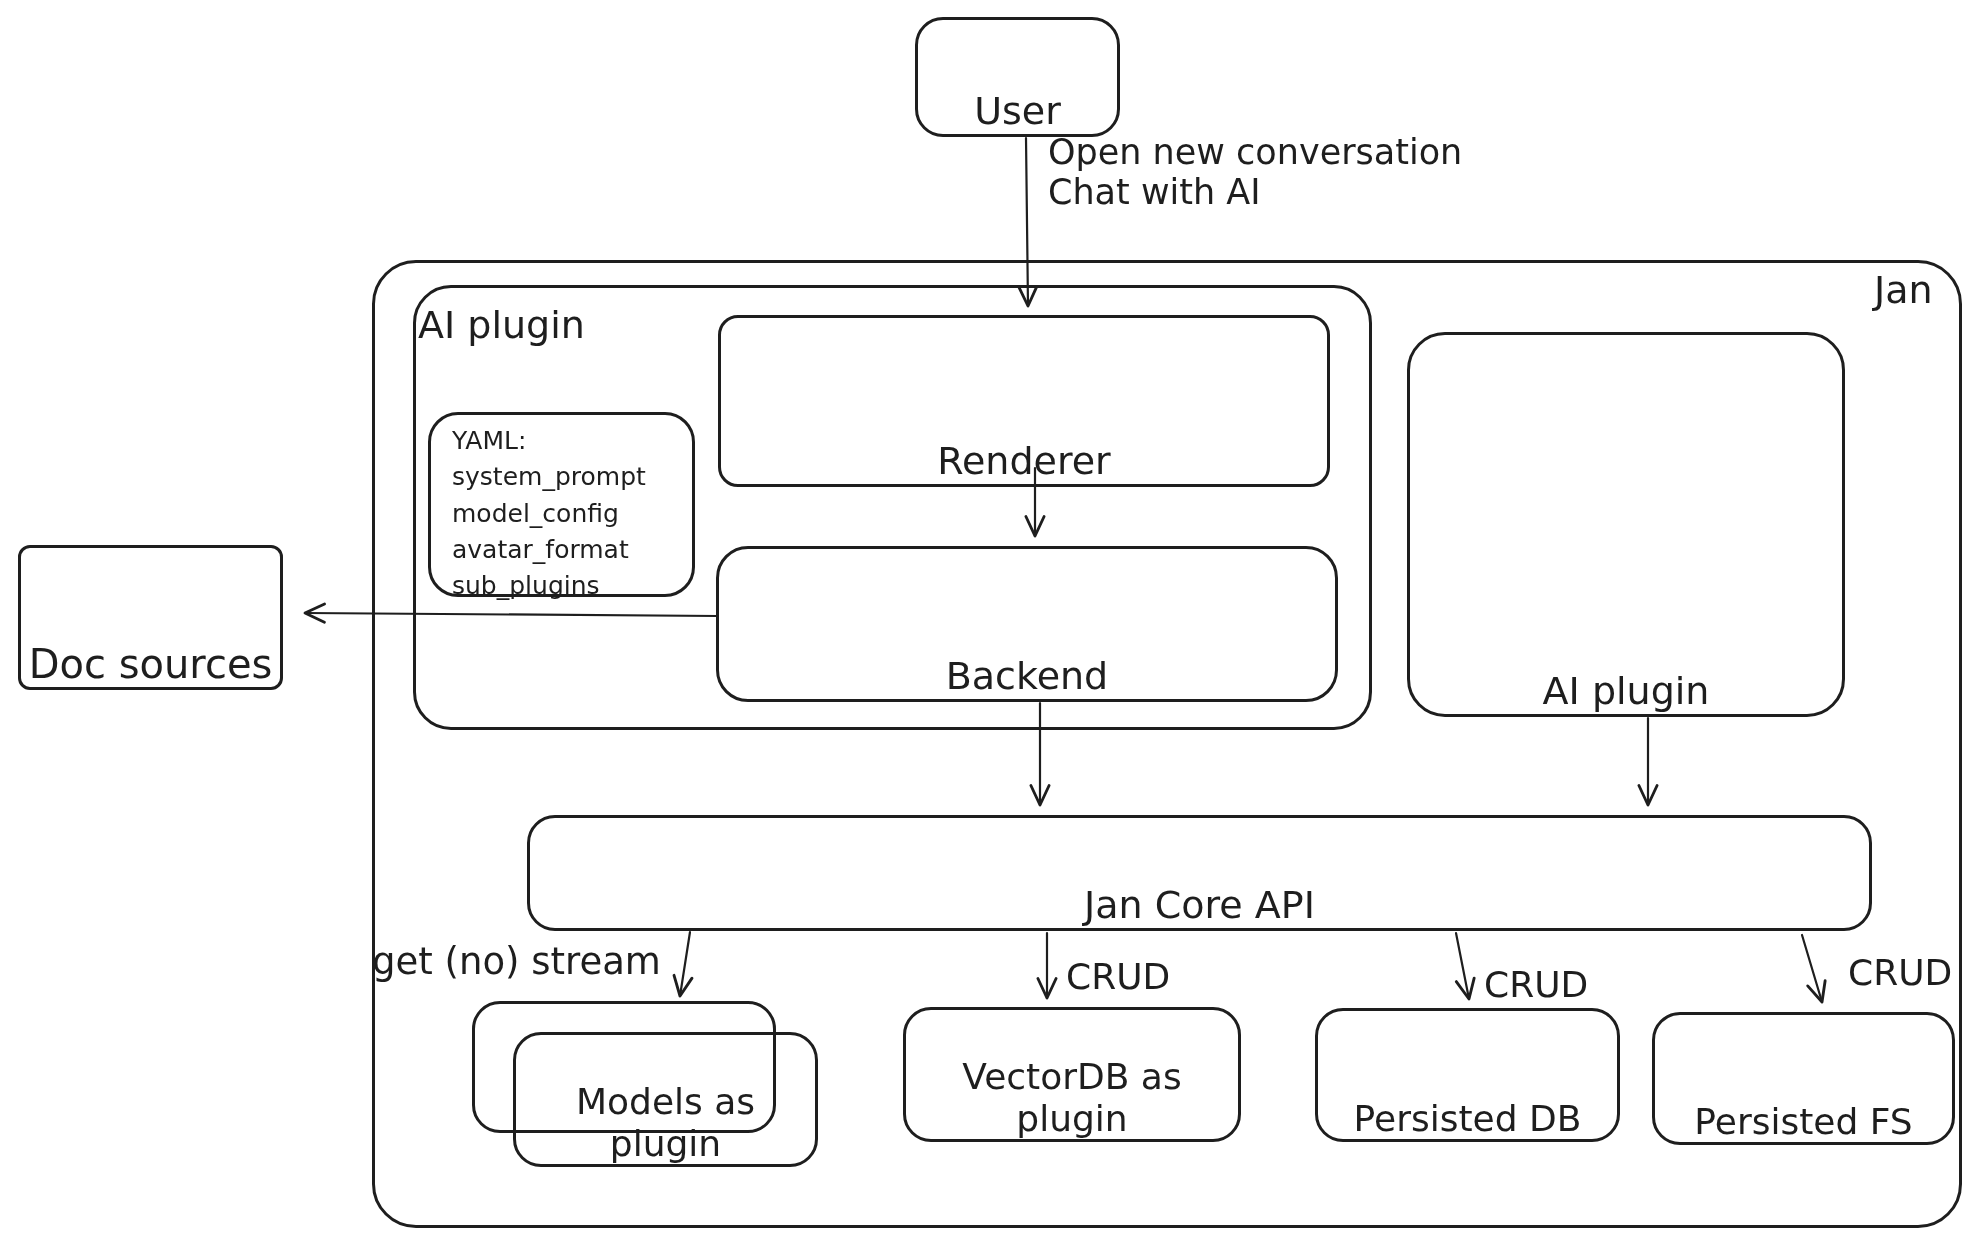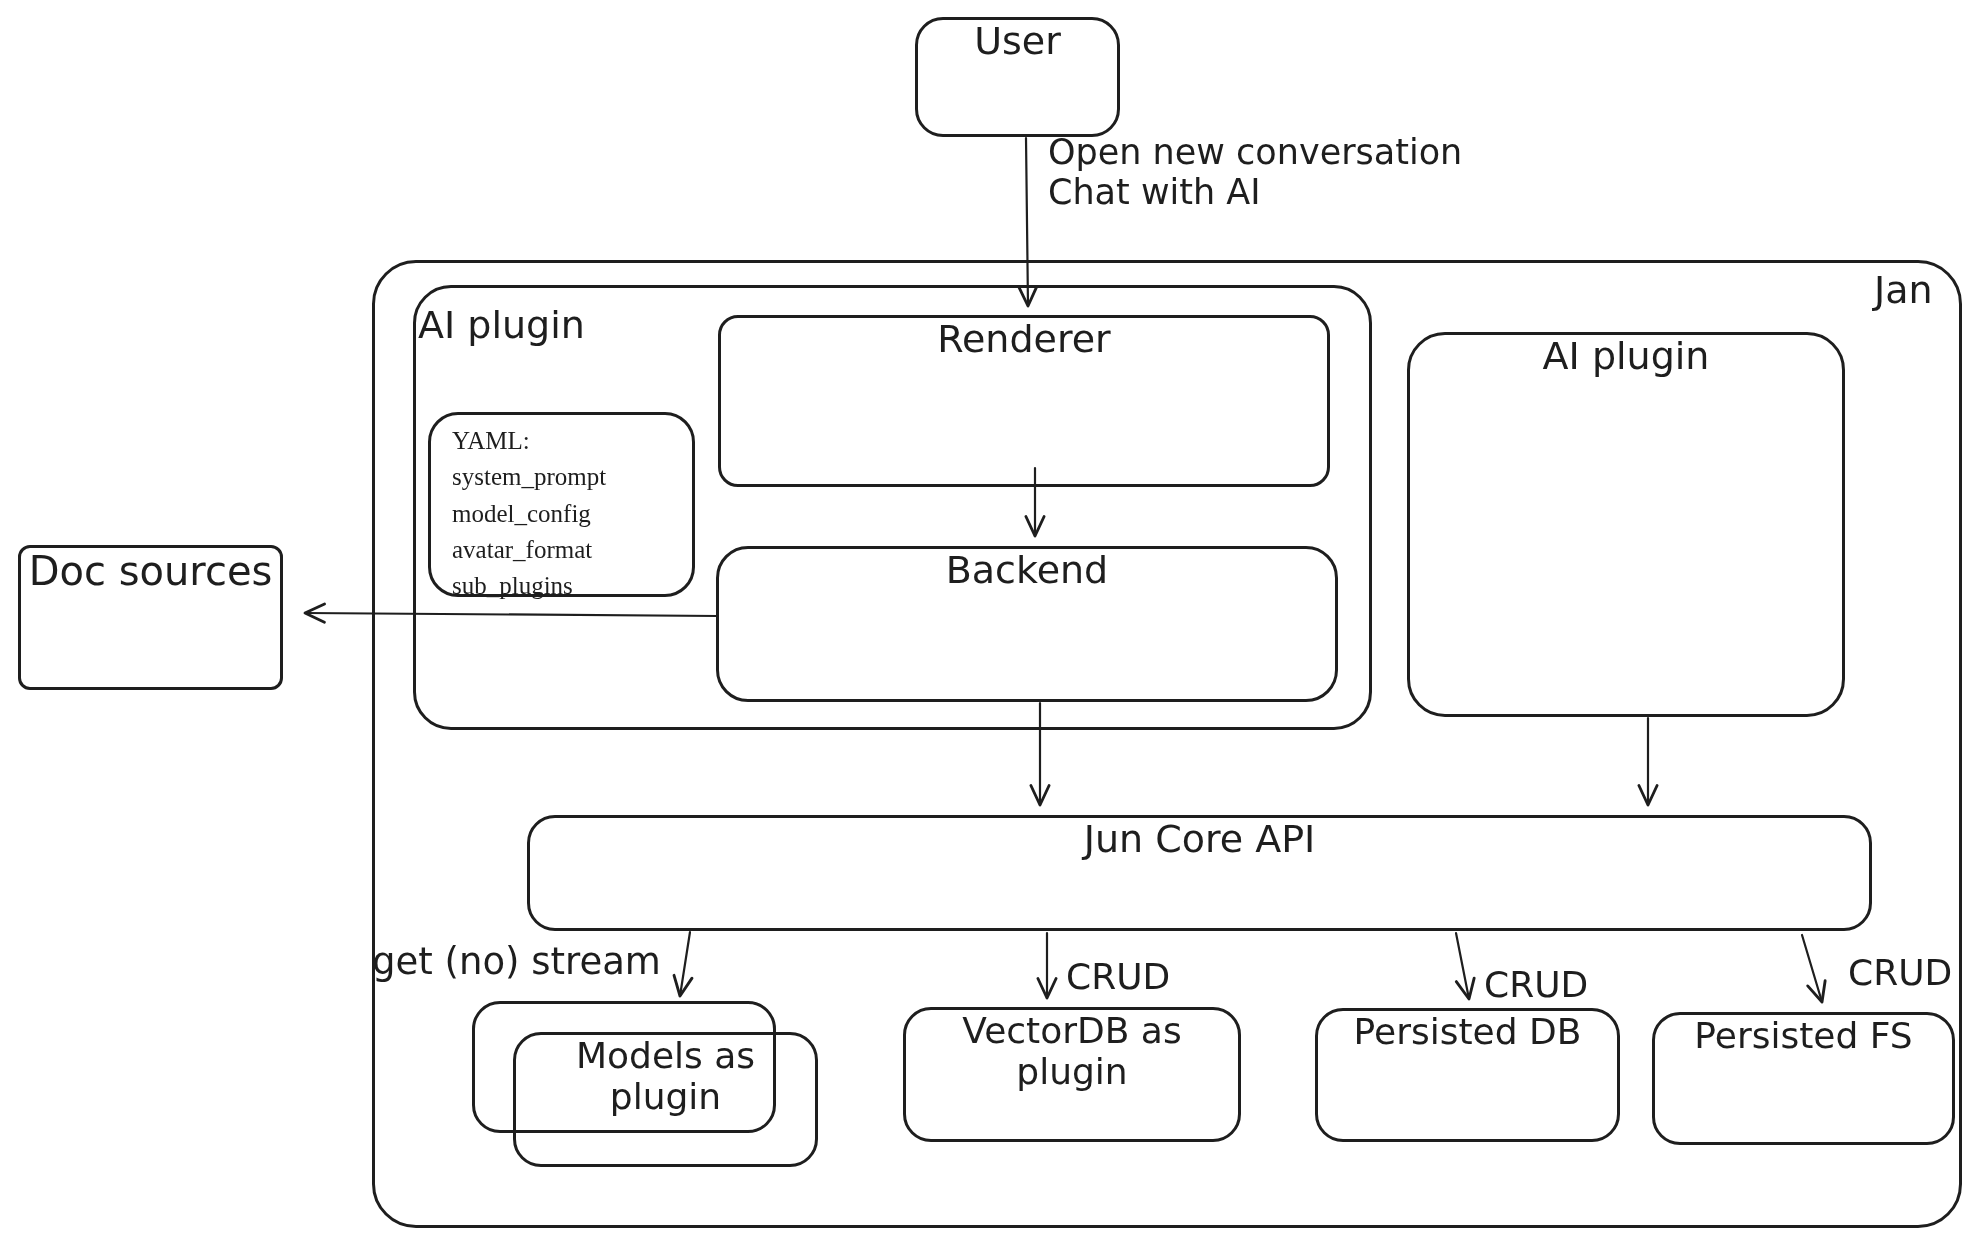--- a/index.html
+++ b/index.html
@@ -8,21 +8,21 @@
     width:1981px; height:1246px;
     background:#ffffff;
     font-family:"DejaVu Sans", sans-serif;
     color:#1e1e1e;
     overflow:hidden;
   }
   .node {
     position:absolute;
     border:3px solid #1e1e1e;
     background:transparent;
-    display:flex; align-items:flex-start; justify-content:center;
+    display:flex; align-items:flex-end; justify-content:center;
     text-align:center;
     color:#1e1e1e;
     box-sizing:border-box;
   }
   .node-label { font-size:38px; line-height:1.15; }
   .container-label { position:absolute; font-size:38px; white-space:nowrap; }
   .edge-label { position:absolute; font-size:35px; white-space:nowrap; color:#1e1e1e; }
   .yaml-lines { position:absolute; font-size:25px; line-height:1.45; text-align:left; }
   svg.arrows { position:absolute; left:0; top:0; pointer-events:none; }
 </style>
@@ -42,42 +42,42 @@
   <div class="node" style="left:915px; top:17px; width:205px; height:120px; border-radius:28px;">
     <span class="node-label">User</span>
   </div>
 
   <div class="node" style="left:718px; top:315px; width:612px; height:172px; border-radius:20px;">
     <span class="node-label">Renderer</span>
   </div>
 
   <div class="node" style="left:428px; top:412px; width:267px; height:185px; border-radius:30px;">
   </div>
-  <div class="yaml-lines" style="left:452px; top:423px;font-family:Liberation Serif, serif;">
+  <div class="yaml-lines" style="left:452px; top:423px;">
     <div>YAML:</div>
     <div>system_prompt</div>
     <div>model_config</div>
     <div>avatar_format</div>
     <div>sub_plugins</div>
   </div>
 
   <div class="node" style="left:716px; top:546px; width:622px; height:156px; border-radius:32px;">
     <span class="node-label">Backend</span>
   </div>
 
   <div class="node" style="left:18px; top:545px; width:265px; height:145px; border-radius:12px;">
     <span class="node-label" style="font-size:40px;">Doc sources</span>
   </div>
 
   <div class="node" style="left:1407px; top:332px; width:438px; height:385px; border-radius:38px;">
     <span class="node-label">AI plugin</span>
   </div>
 
   <div class="node" style="left:527px; top:815px; width:1345px; height:116px; border-radius:28px;">
-    <span class="node-label">Jun Core API</span>
+    <span class="node-label">Jan Core API</span>
   </div>
 
   <div class="node" style="left:472px; top:1001px; width:304px; height:132px; border-radius:28px;">
   </div>
   <div class="node" style="left:513px; top:1032px; width:305px; height:135px; border-radius:28px;">
     <span class="node-label" style="font-size:36px;">Models as plugin</span>
   </div>
 
   <div class="node" style="left:903px; top:1007px; width:338px; height:135px; border-radius:28px;">
     <span class="node-label" style="font-size:36px;">VectorDB as plugin</span>

